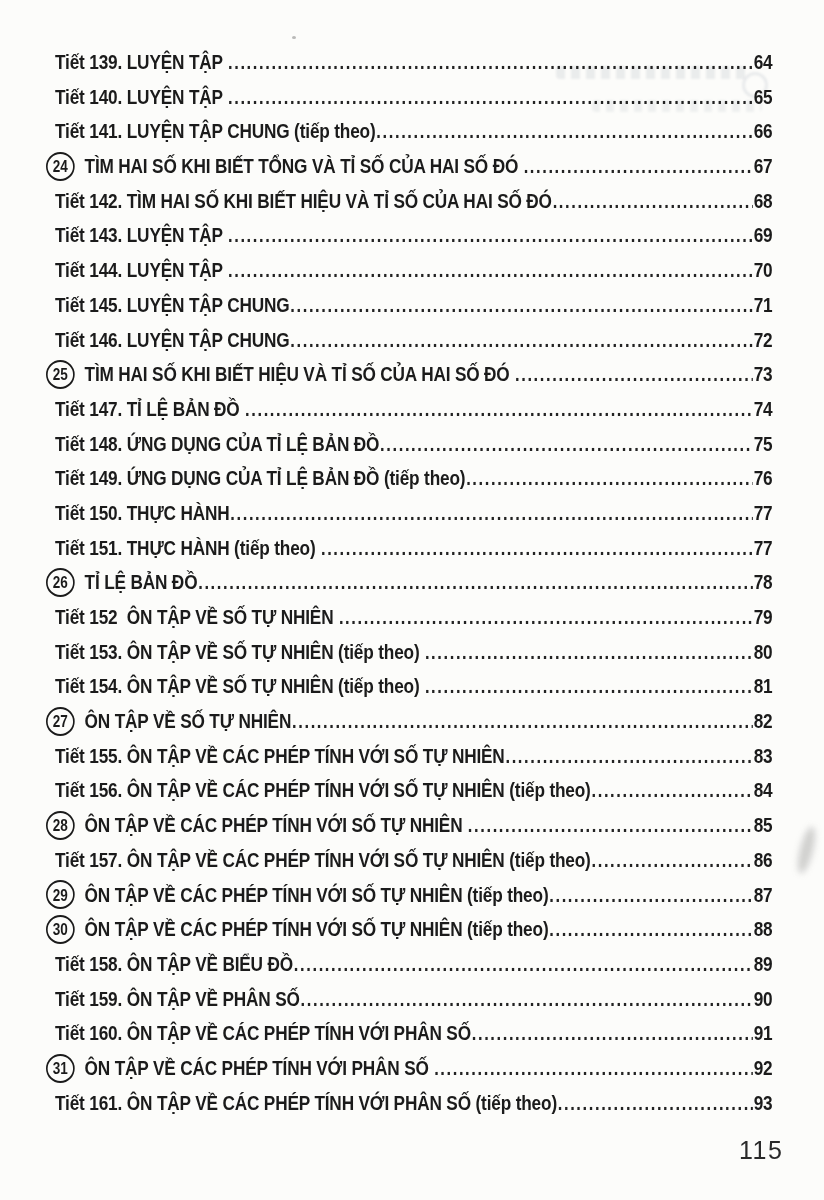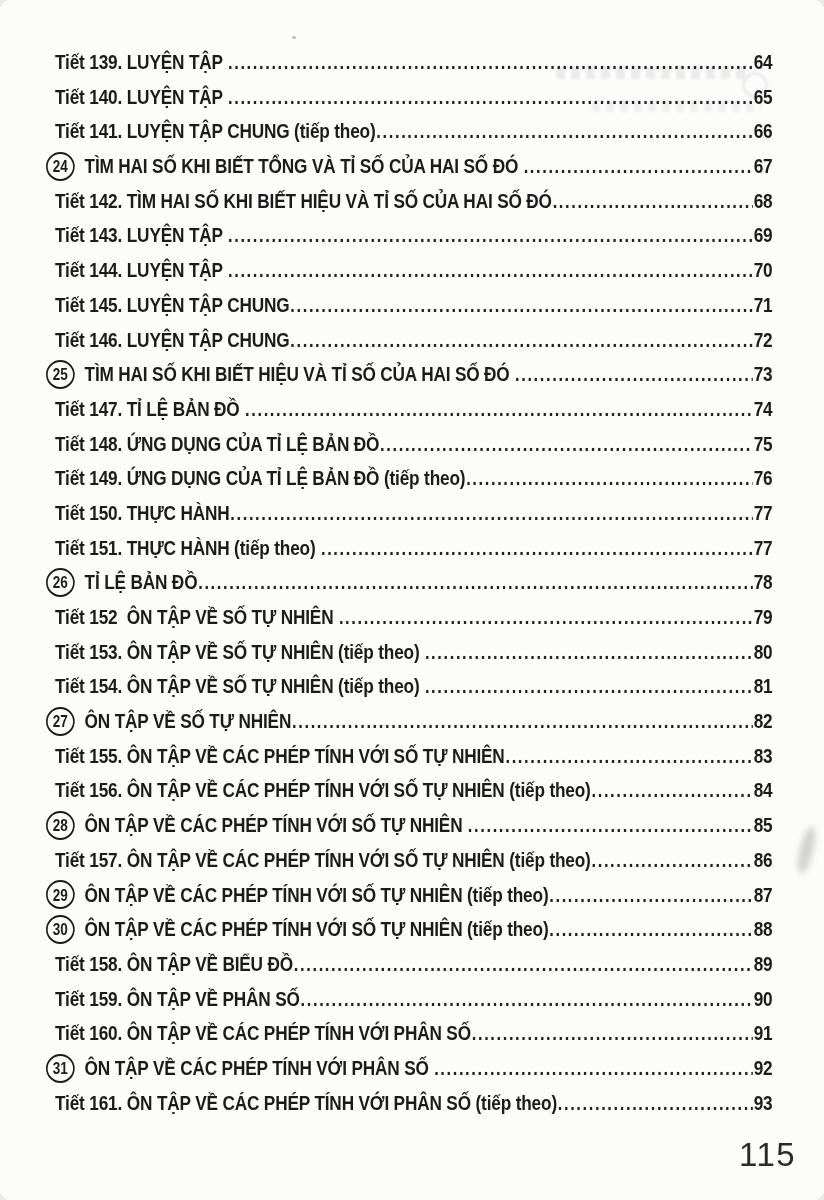--- a/index.html
+++ b/index.html
@@ -5,21 +5,20 @@
   * { margin:0; padding:0; box-sizing:border-box; }
   html,body { background:#e9e9e9; }
   .page {
     position:relative;
     width:824px; height:1200px;
     margin:0 auto;
     background:#fcfcfa;
     overflow:hidden;
     font-family:"Liberation Sans", sans-serif;
     color:#1b1b1b;
-    border-radius:11px;
   }
   
   .toc {
     position:absolute;
     left:46px; top:45px;
     width:886px;
     transform:scaleX(0.82);
     transform-origin:left top;
   }
   .row {
@@ -55,21 +54,21 @@
     letter-spacing:2px;
     font-size:20px;
     margin-left:1px;
     color:#222;
   }
   .pnum { flex:none; padding-left:1px; }
   
   .folio {
     position:absolute;
     left:739px; top:1136px;
-    font-size:33px;
+    font-size:25px;
     font-weight:normal;
     letter-spacing:1.5px;
     color:#2a2a2a;
   }
   
   .artifact { position:absolute; pointer-events:none; }
   .bleed-line-1 {
     left:556px; top:66px; width:190px; height:13px;
     background:repeating-linear-gradient(90deg, rgba(145,155,170,0.16) 0 9px, rgba(145,155,170,0) 9px 15px);
     filter:blur(1.2px); border-radius:4px;

